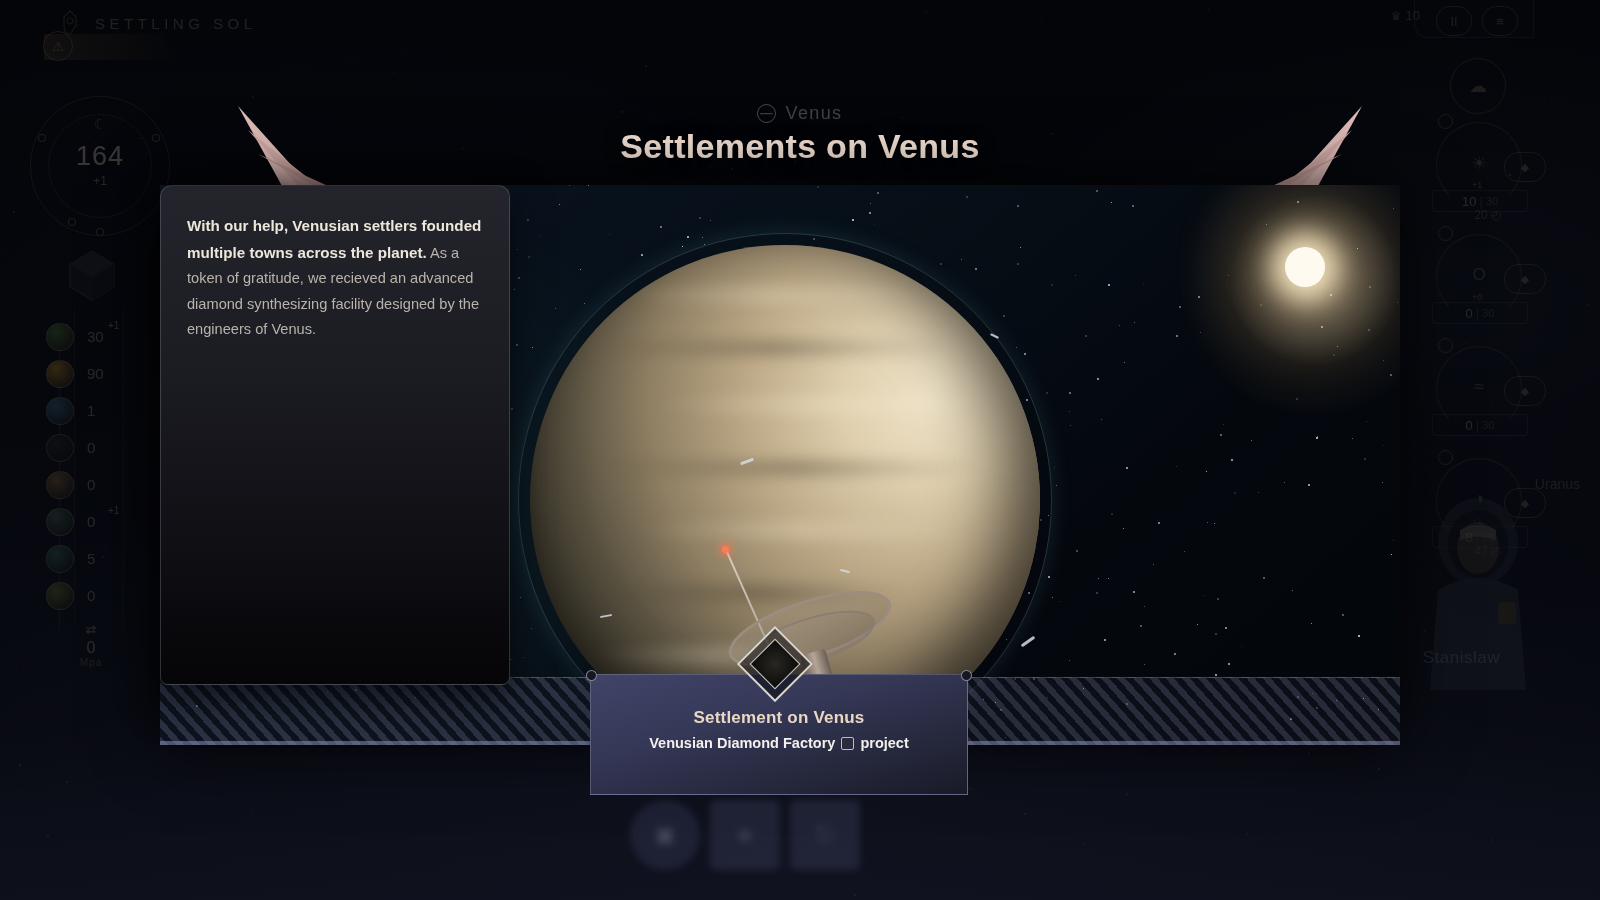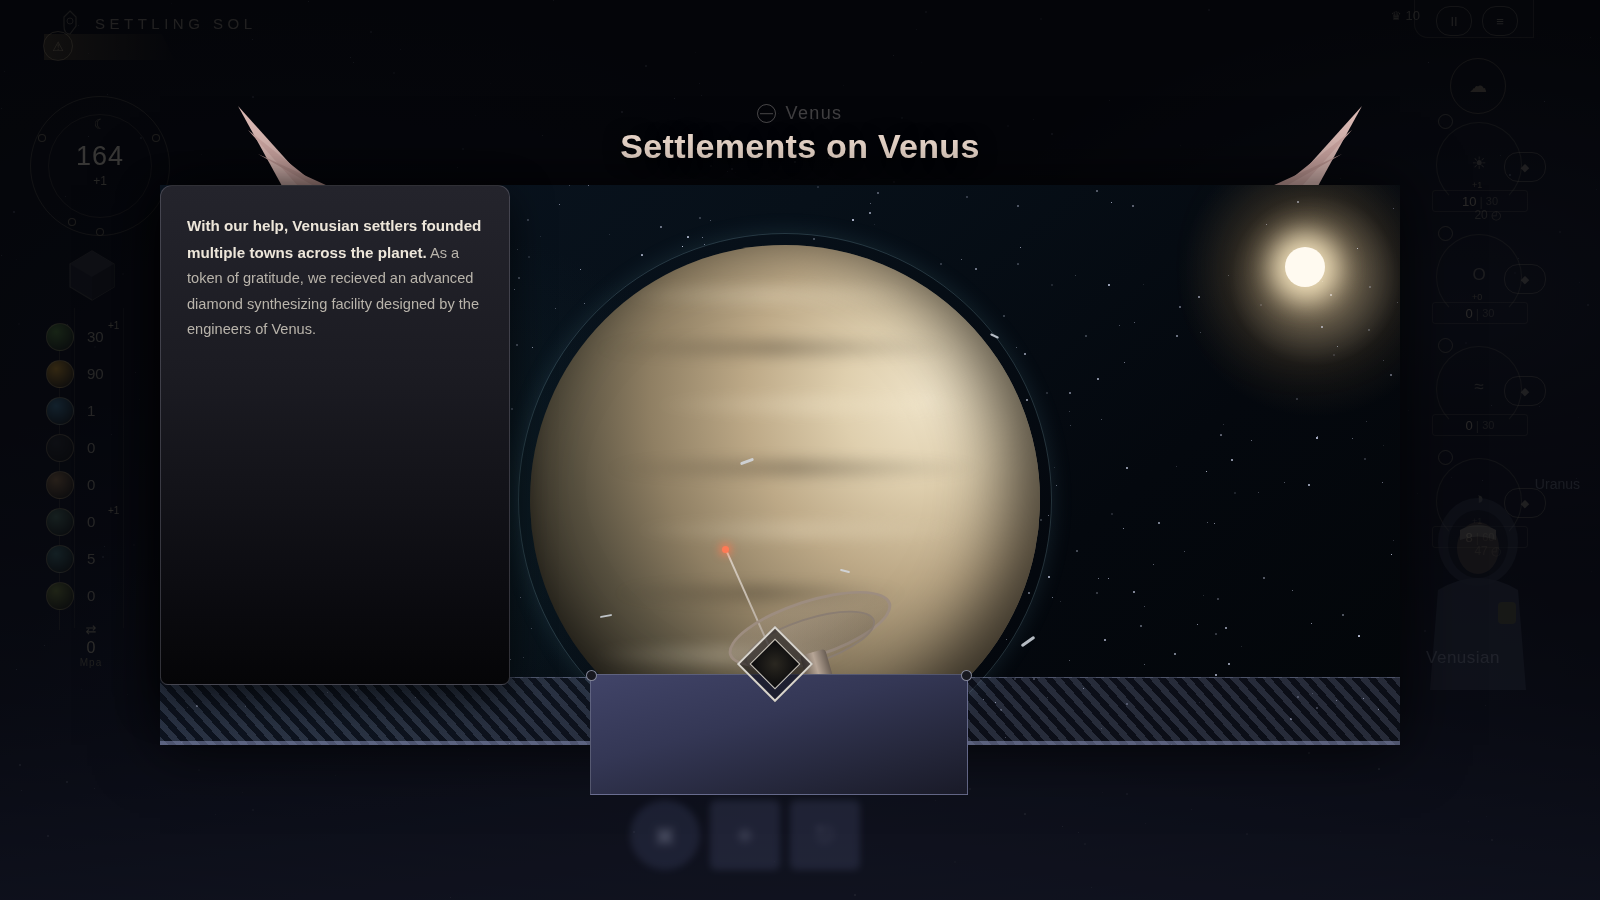--- a/index.html
+++ b/index.html
@@ -773,21 +773,21 @@
       </div>
 
     <svg id="portrait" viewBox="0 0 112 200">
       <ellipse cx="52" cy="52" rx="40" ry="44" fill="#4a5168" opacity=".75"></ellipse>
       <ellipse cx="52" cy="54" rx="30" ry="34" fill="#1d2230"></ellipse>
       <ellipse cx="52" cy="58" rx="21" ry="26" fill="#6d5d50"></ellipse>
       <path d="M34 40 q18 -10 36 0 v10 q-18 -7 -36 0 z" fill="#b5ab96"></path>
       <path d="M12 100 q40 -24 80 0 l8 100 h-96 z" fill="#515a73" opacity=".85"></path>
       <rect x="72" y="112" width="18" height="22" rx="4" fill="#8e8a4e" opacity=".8"></rect>
     </svg>
-    <div id="portrait-name">Venusian</div>
+    <div id="portrait-name">Stanislaw</div>
     <div id="uranus-lbl">Uranus</div>
   </div>
 </div>
 
 <div id="dim-overlay"></div>
 
 <div class="wing" id="wing-left">
   <svg viewBox="0 0 120 88" width="120" height="88">
     <path d="M6 6 L78 86 L50 86 Z" fill="#dbb9b4"></path>
     <path d="M16 30 L86 86 L66 86 Z" fill="#cfa8a4"></path>
@@ -1265,19 +1265,25 @@
   <p id="body-text">
     <span id="body-lead">With our help, Venusian settlers founded multiple towns across the planet.</span><span> As a token of gratitude, we recieved an advanced diamond synthesizing facility designed by the engineers of Venus.</span>
   </p>
 </div>
 
 <div id="project-card">
   <div id="card-diamond-outer"></div>
   <div id="card-diamond-inner"></div>
   <div class="card-corner-dot" id="dot-l"></div>
   <div class="card-corner-dot" id="dot-r"></div>
+  <div id="card-title">Settlement on Venus</div>
+  <div id="card-sub">
+    <span>Venusian Diamond Factory</span>
+    <span id="card-chip"></span>
+    <span>project</span>
+  </div>
 </div>
 
 <div id="blur-tray">
   <div class="tray-card tray-round">▣</div>
   <div class="tray-card">⎈</div>
   <div class="tray-card">⎋</div>
 </div>
 
 </body></html>

